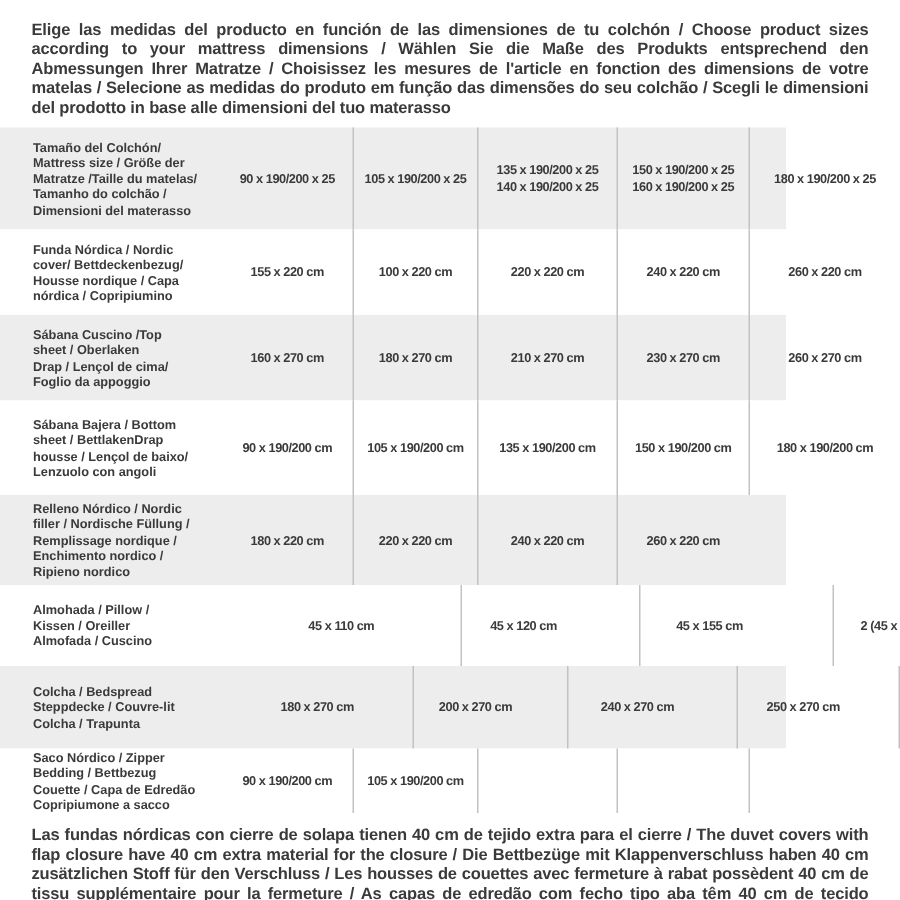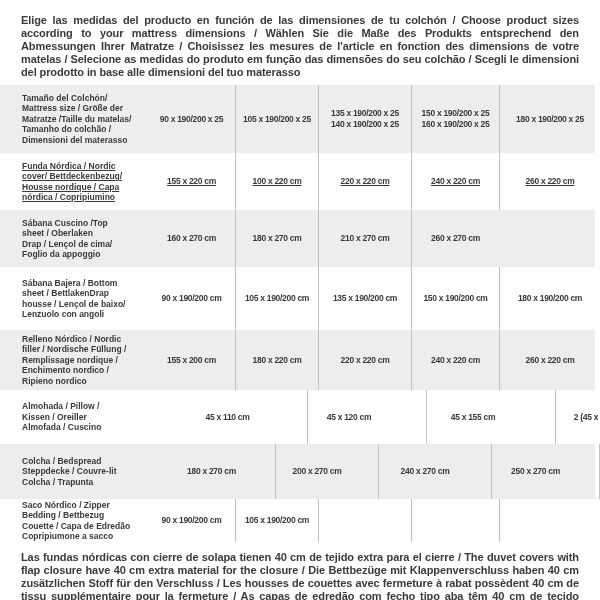--- a/index.html
+++ b/index.html
@@ -29,27 +29,27 @@
   .note.footer {
     margin-top: 9px;
   }
   .sizetable {
     margin-top: 6px;
     width: 600px;
   }
   .trow {
     display: grid;
     grid-template-columns: 148px 87px 83px 93px 88px 101px;
-    width: 595px;
+    width: 524px;
     box-sizing: border-box;
   }
   .trow:nth-child(odd) { background: #ededed; }
   .trow:nth-child(even) { background: #ffffff; }
   .trow:nth-child(1) { height: 68px; }
-  .trow:nth-child(2) { height: 57px; text-decoration: underline; }
+  .trow:nth-child(2) { height: 57px; }
   .trow:nth-child(3) { height: 57px; }
   .trow:nth-child(4) { height: 63px; }
   .trow:nth-child(5) { height: 60px; }
   .trow:nth-child(6) { height: 54px; gap: 36px; }
   .trow:nth-child(7) { height: 55px; gap: 20px; }
   .trow:nth-child(8) { height: 43px; }
   .cell {
     box-sizing: border-box;
     display: flex;
     align-items: center;
@@ -114,20 +114,21 @@
     </div>
 
     <div class="trow">
       <div class="cell label">Sábana Cuscino /Top
 sheet / Oberlaken
 Drap / Lençol de cima/
 Foglio da appoggio</div>
       <div class="cell val">160 x 270 cm</div>
       <div class="cell val">180 x 270 cm</div>
       <div class="cell val">210 x 270 cm</div>
+      <div class="cell val">230 x 270 cm</div>
       <div class="cell val">260 x 270 cm</div>
     </div>
 
     <div class="trow">
       <div class="cell label">Sábana Bajera / Bottom
 sheet / BettlakenDrap
 housse / Lençol de baixo/
 Lenzuolo con angoli</div>
       <div class="cell val">90 x 190/200 cm</div>
       <div class="cell val">105 x 190/200 cm</div>
@@ -135,21 +136,20 @@
       <div class="cell val">150 x 190/200 cm</div>
       <div class="cell val">180 x 190/200 cm</div>
     </div>
 
     <div class="trow">
       <div class="cell label">Relleno Nórdico / Nordic
 filler / Nordische Füllung /
 Remplissage nordique /
 Enchimento nordico /
 Ripieno nordico</div>
-      <div class="cell val">155 x 200 cm</div>
       <div class="cell val">180 x 220 cm</div>
       <div class="cell val">220 x 220 cm</div>
       <div class="cell val">240 x 220 cm</div>
       <div class="cell val">260 x 220 cm</div>
     </div>
 
     <div class="trow">
       <div class="cell label">Almohada  / Pillow /
 Kissen / Oreiller
 Almofada / Cuscino</div>

